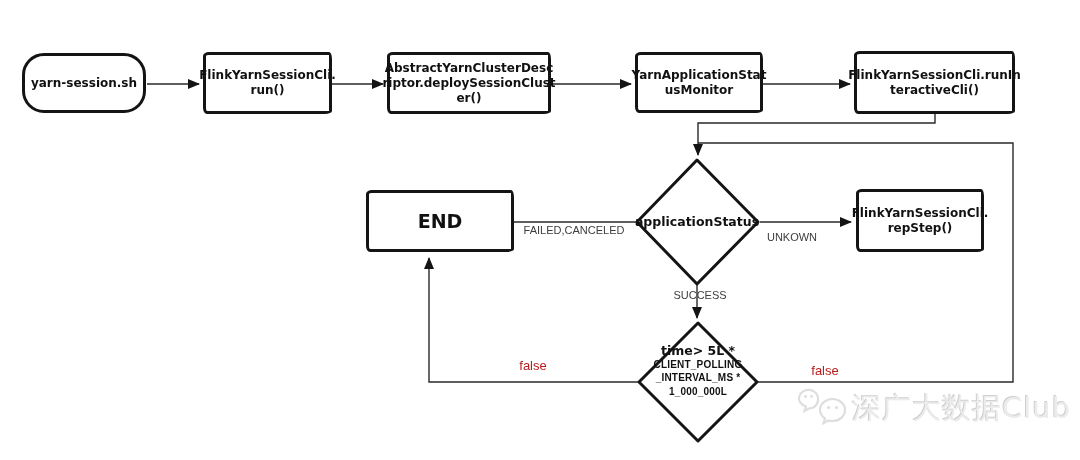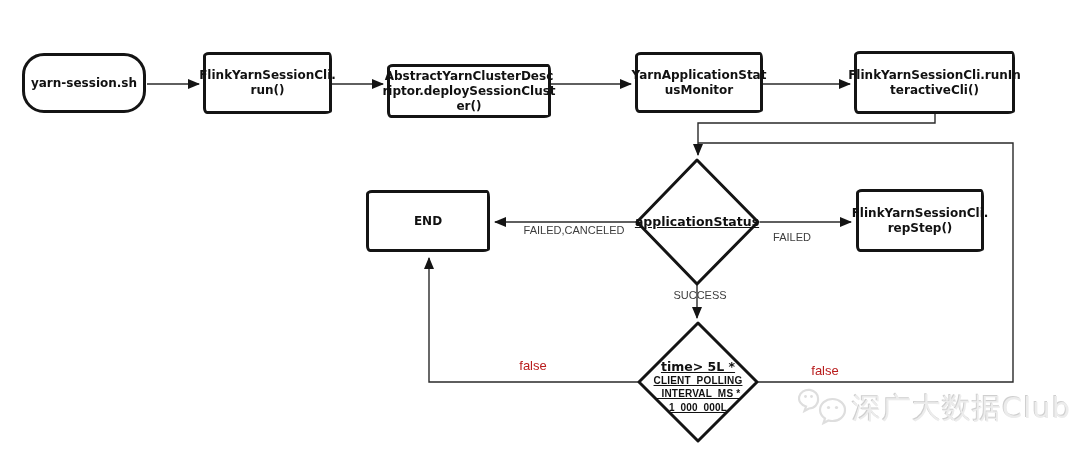--- a/index.html
+++ b/index.html
@@ -10,21 +10,21 @@
   .canvas > svg.wires{position:absolute;left:0;top:0;}
   .node{
     position:absolute;display:flex;align-items:center;justify-content:center;
     border:3px solid #141414;background:#ffffff;box-sizing:border-box;
     text-align:center;font-weight:bold;font-size:12px;line-height:15px;color:#111;
     border-radius:6px 3px 7px 4px / 4px 7px 3px 6px;
   }
   .node span{white-space:pre-line;}
   .dlabel{
     position:absolute;text-align:center;font-weight:bold;font-size:12.5px;
-    color:#111;line-height:13.5px;pointer-events:none;text-decoration:underline;
+    color:#111;line-height:13.5px;pointer-events:none;
   }
   .dlabel .body{
     display:block;font-family:"Liberation Sans",sans-serif;font-weight:bold;
     font-size:10px;white-space:pre-line;letter-spacing:0.2px;
   }
   .edge-label{
     position:absolute;font-family:"Liberation Sans",sans-serif;
     color:#3d3d3d;text-align:center;width:160px;pointer-events:none;
   }
   .edge-label.caps{font-size:11px;}
@@ -67,53 +67,53 @@
     </g>
   </svg>
 
   <div class="node" style="left:22px;top:53px;width:124px;height:60px;border-radius:22px;">
     <span>yarn-session.sh</span>
   </div>
   <div class="node" style="left:203px;top:52px;width:129px;height:62px;">
     <span>FlinkYarnSessionCli.
 run()</span>
   </div>
-  <div class="node" style="left:387px;top:64px;width:164px;height:54px;">
+  <div class="node" style="left:387px;top:52px;width:164px;height:62px;">
     <span>AbstractYarnClusterDesc
 riptor.deploySessionClust
 er()</span>
   </div>
   <div class="node" style="left:635px;top:52px;width:128px;height:61px;">
     <span>YarnApplicationStat
 usMonitor</span>
   </div>
   <div class="node" style="left:854px;top:51px;width:161px;height:63px;">
     <span>FlinkYarnSessionCli.runIn
 teractiveCli()</span>
   </div>
-  <div class="node" style="left:366px;top:190px;width:124px;height:62px;font-size:12px;">
+  <div class="node" style="left:366px;top:190px;width:148px;height:62px;font-size:19px;">
     <span>END</span>
   </div>
   <div class="node" style="left:856px;top:189px;width:128px;height:63px;">
     <span>FlinkYarnSessionCli.
 repStep()</span>
   </div>
 
   <div class="dlabel" style="left:607px;top:215px;width:180px;">
     <span>applicationStatus</span>
   </div>
-  <div class="dlabel" style="left:618px;top:360px;width:160px;">
+  <div class="dlabel" style="left:618px;top:344px;width:160px;">
     <span>time&gt; 5L *</span>
     <span class="body">CLIENT_POLLING
 _INTERVAL_MS *
 1_000_000L</span>
   </div>
 
   <div class="edge-label caps" style="left:494px;top:224px;">FAILED,CANCELED</div>
-  <div class="edge-label caps" style="left:712px;top:231px;">FAILED</div>
+  <div class="edge-label caps" style="left:712px;top:231px;">UNKOWN</div>
   <div class="edge-label caps" style="left:620px;top:289px;">SUCCESS</div>
   <div class="edge-label small" style="left:453px;top:358px;">false</div>
   <div class="edge-label small" style="left:745px;top:363px;">false</div>
 
   <div class="watermark">
     <svg width="54" height="46" viewBox="0 0 54 46">
       <g fill="none" stroke="#dedede" stroke-width="2.2" stroke-linecap="round">
         <path d="M20,13 a9.5,8.5 0 1,0 -12,7.5 l-1.5,4.5 4.5,-2.5 a9.5,8.5 0 0,0 9,-9.5 z"></path>
         <path d="M22,24 a12.5,11 0 1,1 12,11 a14,14 0 0,1 -3.5,-0.5 l-5,2.5 1.5,-4.5 a12.5,11 0 0,1 -5,-8.5 z"></path>
       </g>

